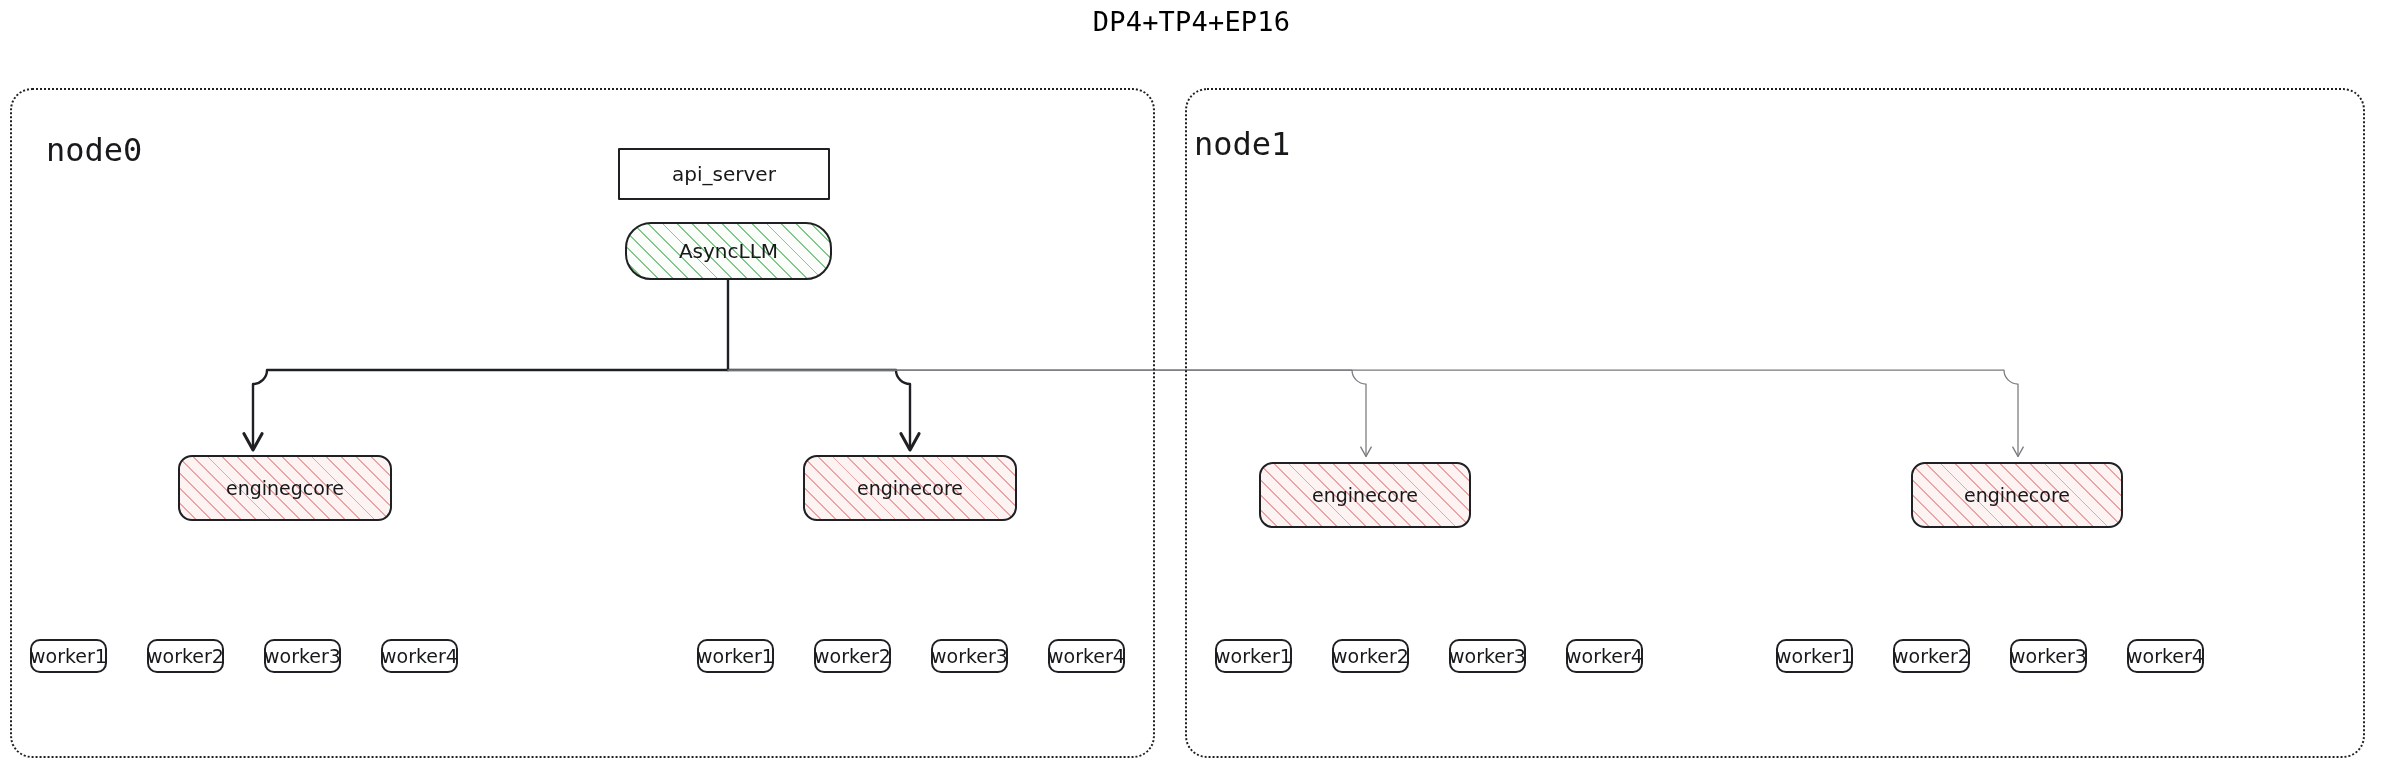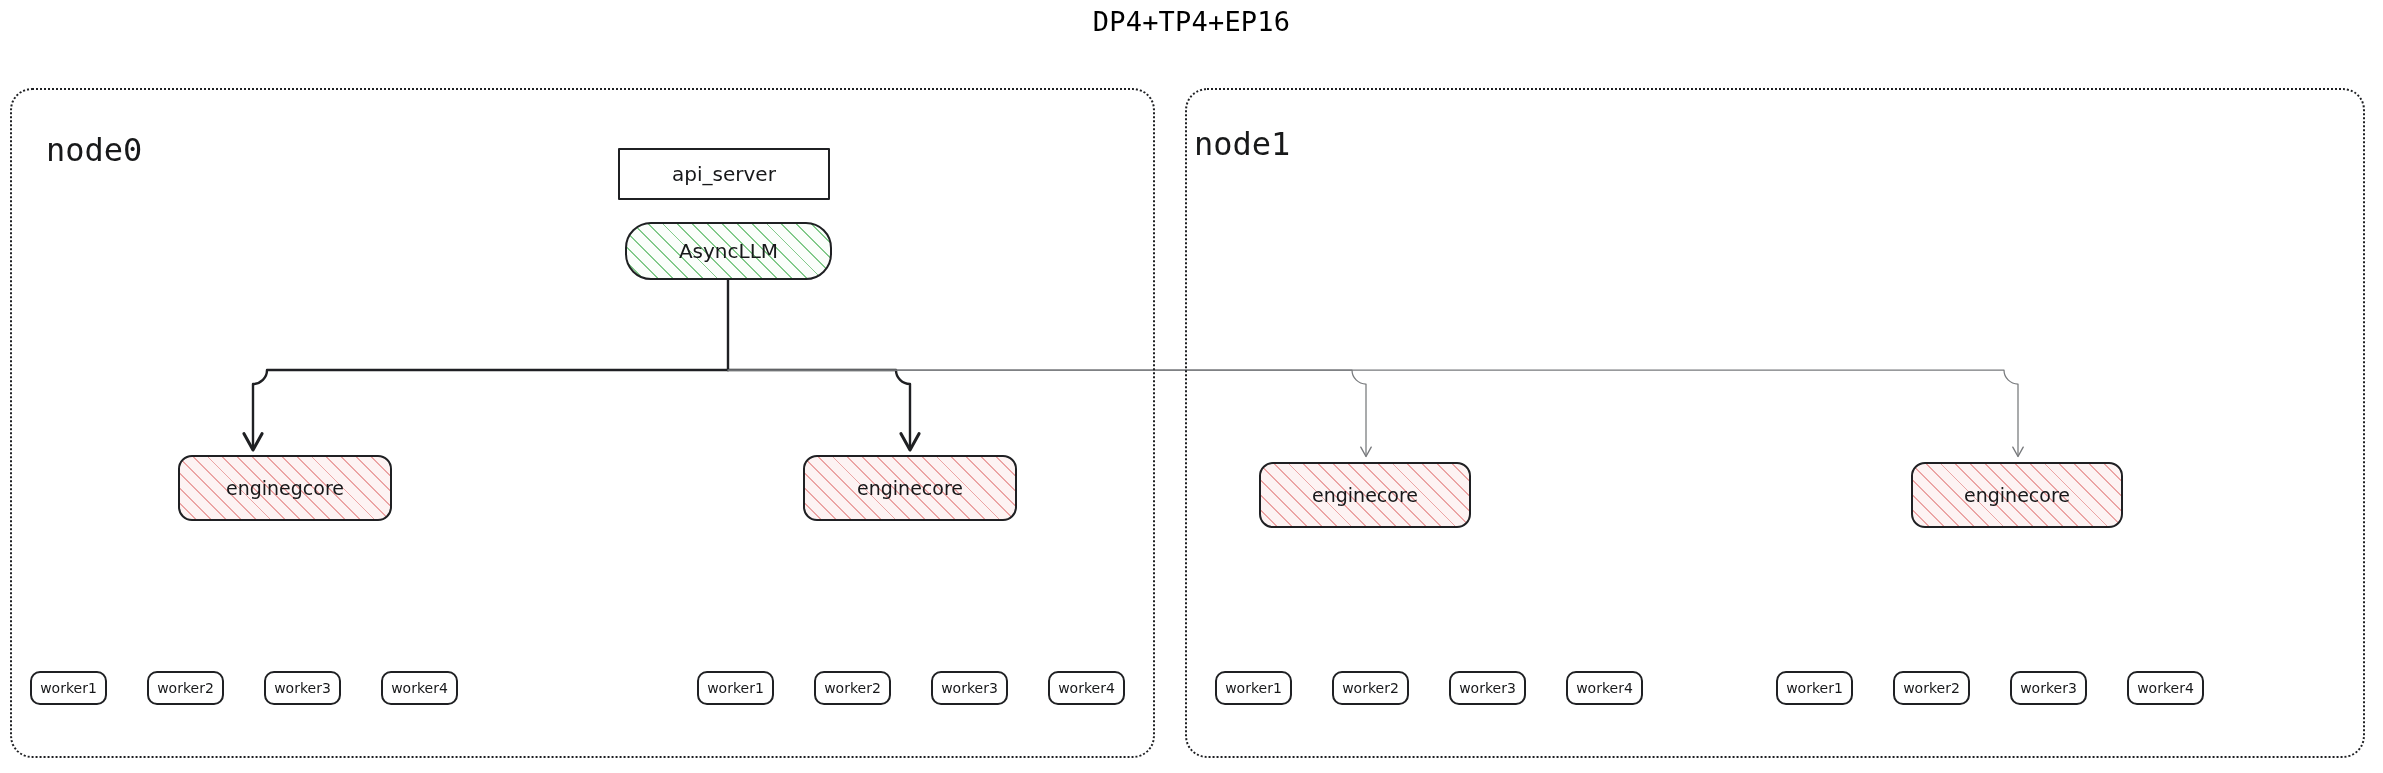--- a/index.html
+++ b/index.html
@@ -45,21 +45,21 @@
         rgba(123,199,132,0.95) 0px, rgba(123,199,132,0.95) 1.3px,
         rgba(255,255,255,0) 1.3px, rgba(255,255,255,0) 10.5px);
   }
   .engine-shape{
     font-size:19px;border-radius:14px;
     background-color:#fdf3f3;
     background-image:repeating-linear-gradient(45deg,
         rgba(232,150,150,0.85) 0px, rgba(232,150,150,0.85) 1.3px,
         rgba(255,255,255,0) 1.3px, rgba(255,255,255,0) 10.5px);
   }
-  .worker-shape{font-size:14px;border-radius:10px;border-width:2px;margin-top:32px;}
+  .worker-shape{font-size:19px;border-radius:10px;border-width:2px;}
 
   
   #wires{position:absolute;left:0;top:0;width:2383px;height:773px;
          pointer-events:none;overflow:visible;}
 </style>
 </head>
 <body>
 
 <div id="stage">
 

